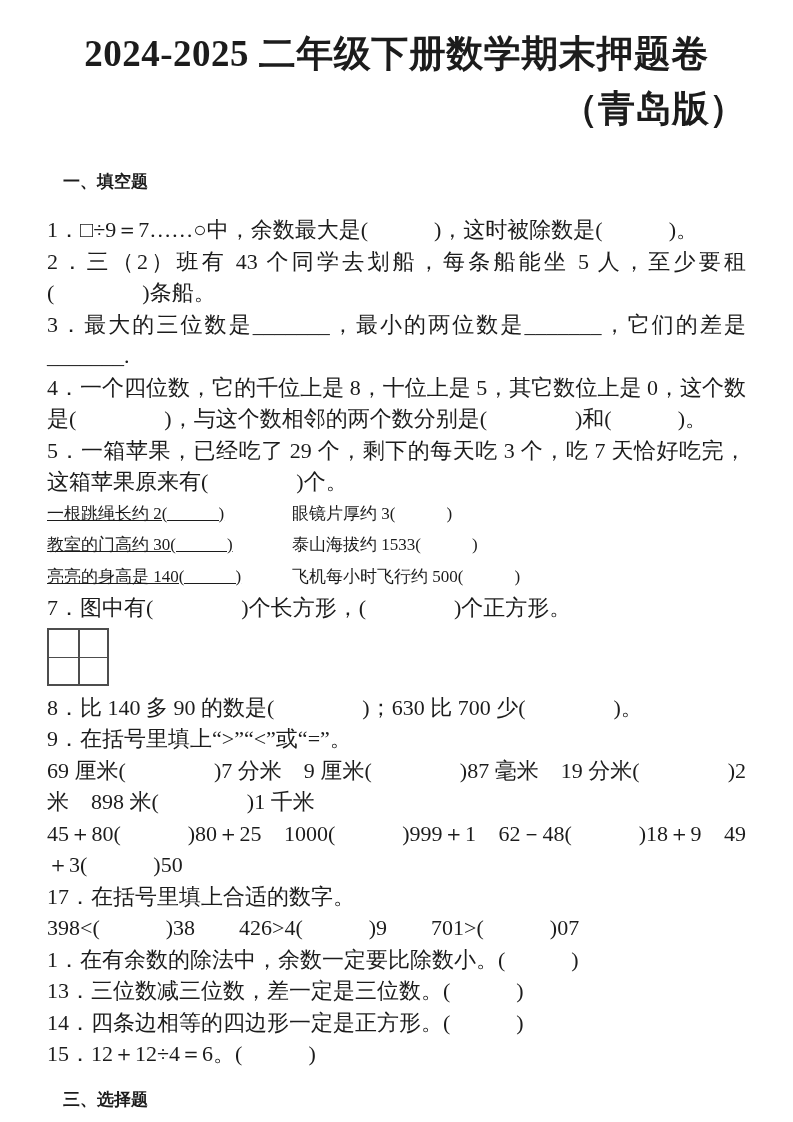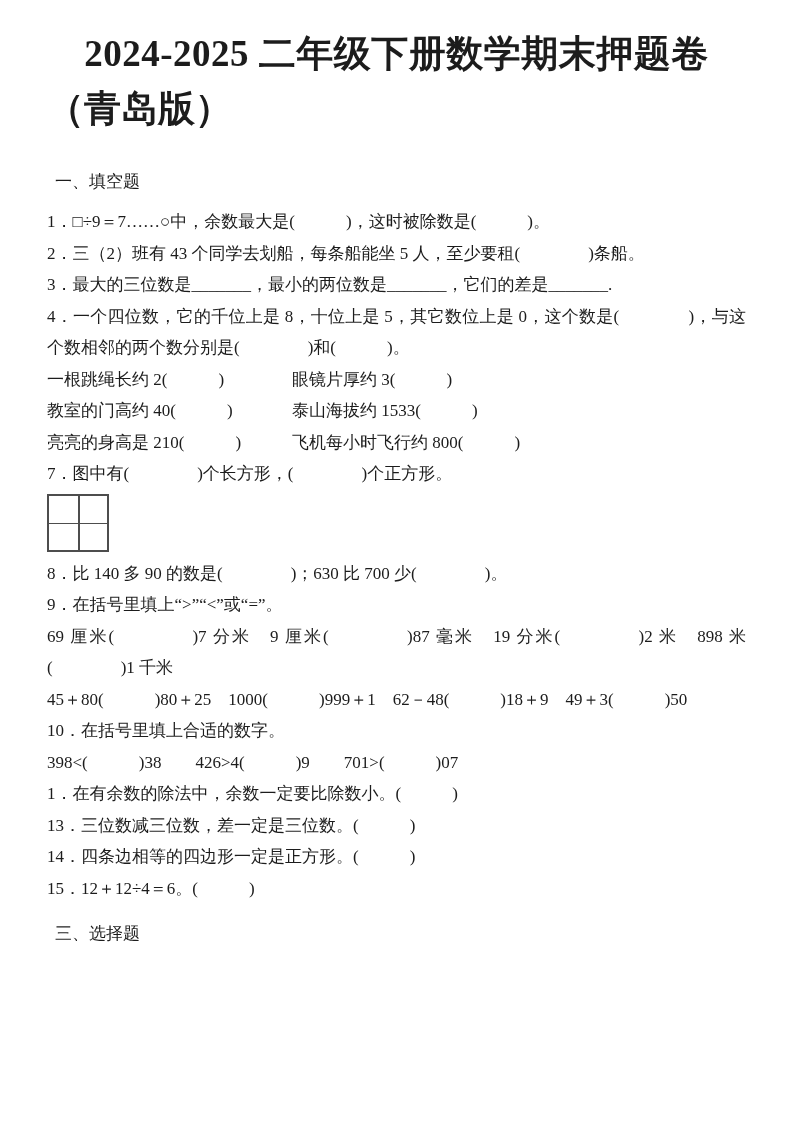--- a/index.html
+++ b/index.html
@@ -24,52 +24,53 @@
   .title {
     text-align: center;
     font-weight: bold;
     font-size: 37px;
     line-height: 55px;
     margin: 0;
     letter-spacing: 0.5px;
     white-space: nowrap;
   }
   .subtitle {
-    text-align: left;
+    text-align: right;
     font-weight: bold;
     font-size: 37px;
     line-height: 55px;
     margin: 0 0 30px 0;
   }
   .section-heading {
     font-family: "Liberation Sans", "DejaVu Sans", sans-serif;
-    font-weight: normal;
+    font-weight: bold;
     font-size: 17px;
     line-height: 32px;
-    margin: 8px;
+    margin: 16px;
   }
   .section-heading.spaced {
     margin-top: 14px;
   }
   .q {
-    font-size: 17px;
+    font-size: 22px;
     line-height: 31.5px;
     margin: 0;
     white-space: pre-wrap;
     text-align: justify;
   }
   .row2 {
     display: flex;
     font-size: 17px;
     line-height: 31.5px;
     white-space: pre-wrap;
   }
   .row2 .col-left {
     width: 245px;
     flex-shrink: 0;
+    text-decoration: underline;
   }
   .grid-figure {
     position: relative;
     width: 62px;
     height: 58px;
     border: 2px solid #4d4d4d;
     margin: 4px 0 6px 0;
     box-sizing: border-box;
   }
   .grid-figure .vline {
@@ -96,46 +97,47 @@
 
   <h1 class="title">2024-2025 二年级下册数学期末押题卷</h1>
   <h1 class="subtitle">（青岛版）</h1>
 
   <h2 class="section-heading">一、填空题</h2>
 
   <p class="q">1．□÷9＝7……○中，余数最大是(　　　)，这时被除数是(　　　)。</p>
   <p class="q">2．三（2）班有 43 个同学去划船，每条船能坐 5 人，至少要租(　　　　)条船。</p>
   <p class="q">3．最大的三位数是_______，最小的两位数是_______，它们的差是_______.</p>
   <p class="q">4．一个四位数，它的千位上是 8，十位上是 5，其它数位上是 0，这个数是(　　　　)，与这个数相邻的两个数分别是(　　　　)和(　　　)。</p>
+  <p class="q">5．一箱苹果，已经吃了 29 个，剩下的每天吃 3 个，吃 7 天恰好吃完，这箱苹果原来有(　　　　)个。</p>
 
   <div class="row2">
     <span class="col-left">一根跳绳长约 2(　　　)</span>
     <span>眼镜片厚约 3(　　　)</span>
   </div>
   <div class="row2">
-    <span class="col-left">教室的门高约 40(　　　)</span>
+    <span class="col-left">教室的门高约 30(　　　)</span>
     <span>泰山海拔约 1533(　　　)</span>
   </div>
   <div class="row2">
-    <span class="col-left">亮亮的身高是 210(　　　)</span>
-    <span>飞机每小时飞行约 800(　　　)</span>
+    <span class="col-left">亮亮的身高是 140(　　　)</span>
+    <span>飞机每小时飞行约 500(　　　)</span>
   </div>
 
   <p class="q">7．图中有(　　　　)个长方形，(　　　　)个正方形。</p>
 
   <div class="grid-figure">
     <div class="vline"></div>
     <div class="hline"></div>
   </div>
 
   <p class="q">8．比 140 多 90 的数是(　　　　)；630 比 700 少(　　　　)。</p>
   <p class="q">9．在括号里填上“&gt;”“&lt;”或“=”。</p>
   <p class="q">69 厘米(　　　　)7 分米　9 厘米(　　　　)87 毫米　19 分米(　　　　)2 米　898 米(　　　　)1 千米</p>
   <p class="q">45＋80(　　　)80＋25　1000(　　　)999＋1　62－48(　　　)18＋9　49＋3(　　　)50</p>
-  <p class="q">10．在括号里填上合适的数字。</p>
+  <p class="q">17．在括号里填上合适的数字。</p>
   <p class="q">398&lt;(　　　)38　　426&gt;4(　　　)9　　701&gt;(　　　)07</p>
 
 
   <p class="q">1．在有余数的除法中，余数一定要比除数小。(　　　)</p>
   <p class="q">13．三位数减三位数，差一定是三位数。(　　　)</p>
   <p class="q">14．四条边相等的四边形一定是正方形。(　　　)</p>
   <p class="q">15．12＋12÷4＝6。(　　　)</p>
 
   <h2 class="section-heading spaced">三、选择题</h2>
 

